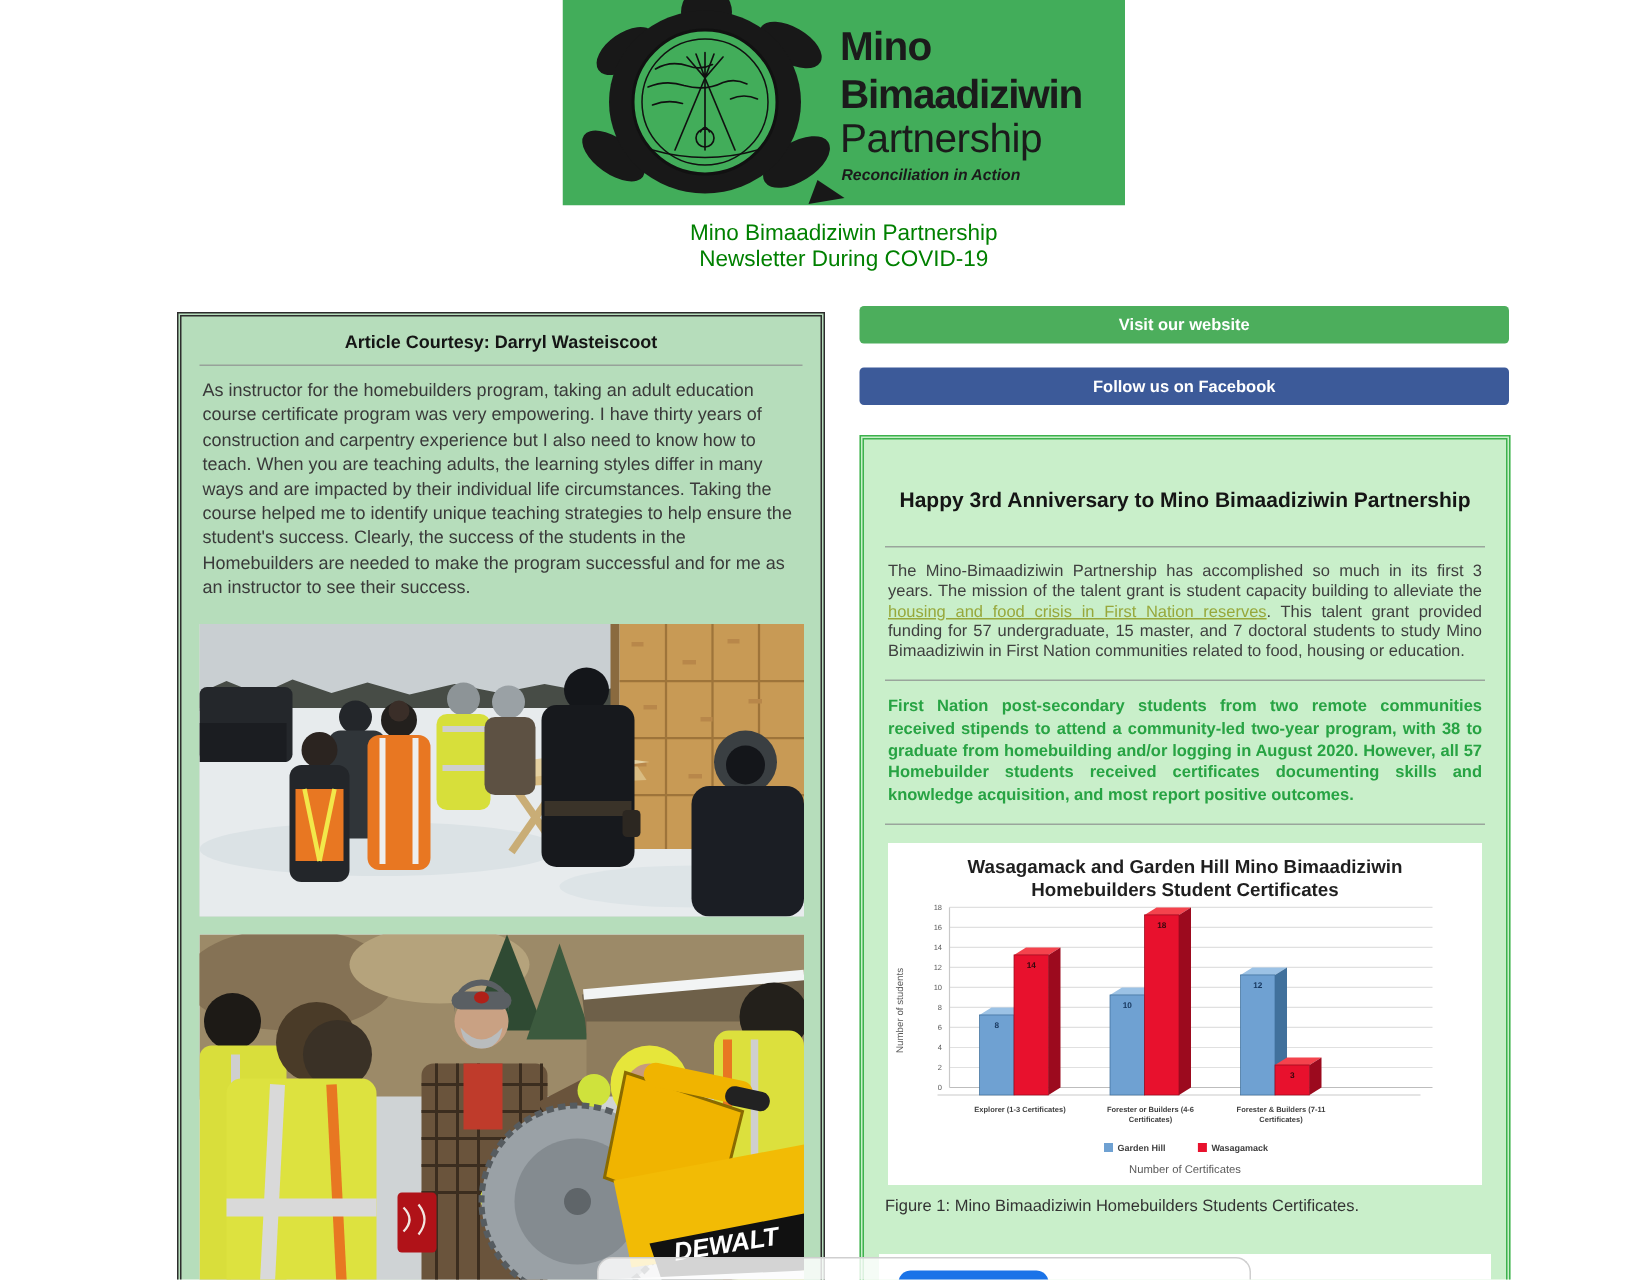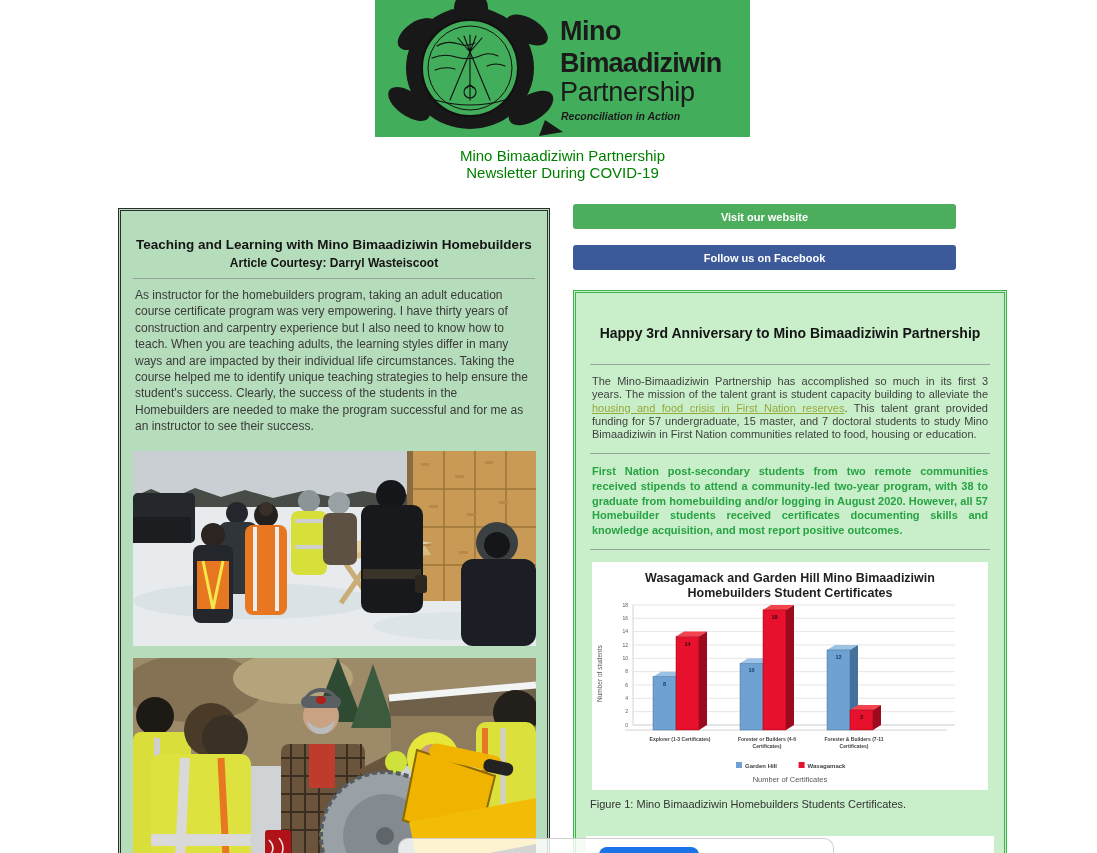--- a/index.html
+++ b/index.html
@@ -8,21 +8,21 @@
     background:#ffffff;font-family:"Liberation Sans",sans-serif;
   }
   
   .logo-block{position:absolute;left:375px;top:0;width:375px;height:137px;}
   .page-title{
     position:absolute;left:118px;top:147px;width:889px;text-align:center;
     color:#008000;font-weight:normal;font-size:15px;line-height:17px;
   }
   
   .cta{
-    position:absolute;left:573px;width:383px;height:25px;border:none;border-radius:3px;
+    position:absolute;left:573px;width:433px;height:25px;border:none;border-radius:3px;
     color:#ffffff;font-weight:bold;font-size:11px;text-align:center;line-height:25px;
     font-family:"Liberation Sans",sans-serif;cursor:pointer;display:block;
   }
   .cta-website{top:204px;background:#4cae5c;}
   .cta-facebook{top:245px;background:#3c5a99;}
   
   .left-panel{
     position:absolute;left:118px;top:208px;width:432px;height:700px;
     background:#b6ddbb;border:3px double #2d2d2d;box-sizing:border-box;
     padding:10px 12px;overflow:hidden;
@@ -109,21 +109,20 @@
 
 <div class="page-title">
   <div>Mino Bimaadiziwin Partnership</div>
   <div>Newsletter During COVID-19</div>
 </div>
 
 <button class="cta cta-website">Visit our website</button>
 <button class="cta cta-facebook">Follow us on Facebook</button>
 
 <div class="left-panel">
-  <h2>Teaching and Learning with Mino Bimaadiziwin Homebuilders</h2>
   <div class="byline">Article Courtesy: Darryl Wasteiscoot</div>
   <hr class="divider">
   <p class="article-body">As instructor for the homebuilders program, taking an adult education course certificate program was very empowering. I have thirty years of construction and carpentry experience but I also need to know how to teach. When you are teaching adults, the learning styles differ in many ways and are impacted by their individual life circumstances. Taking the course helped me to identify unique teaching strategies to help ensure the student's success. Clearly, the success of the students in the Homebuilders are needed to make the program successful and for me as an instructor to see their success.</p>
 
   <svg class="photo" width="403" height="195" viewBox="0 0 403 195">
     <rect width="403" height="60" fill="#c9cfd2"></rect>
     <path d="M0 46 L18 38 L40 47 L62 37 L88 46 L112 39 L140 47 L170 40 L200 46 L230 40 L262 46 L278 42 L278 58 L0 58 Z" fill="#474c46"></path>
     <rect y="56" width="403" height="139" fill="#e7ebed"></rect>
     <ellipse cx="120" cy="150" rx="120" ry="18" fill="#dbe2e5"></ellipse>
     <ellipse cx="330" cy="175" rx="90" ry="14" fill="#dde4e7"></ellipse>

